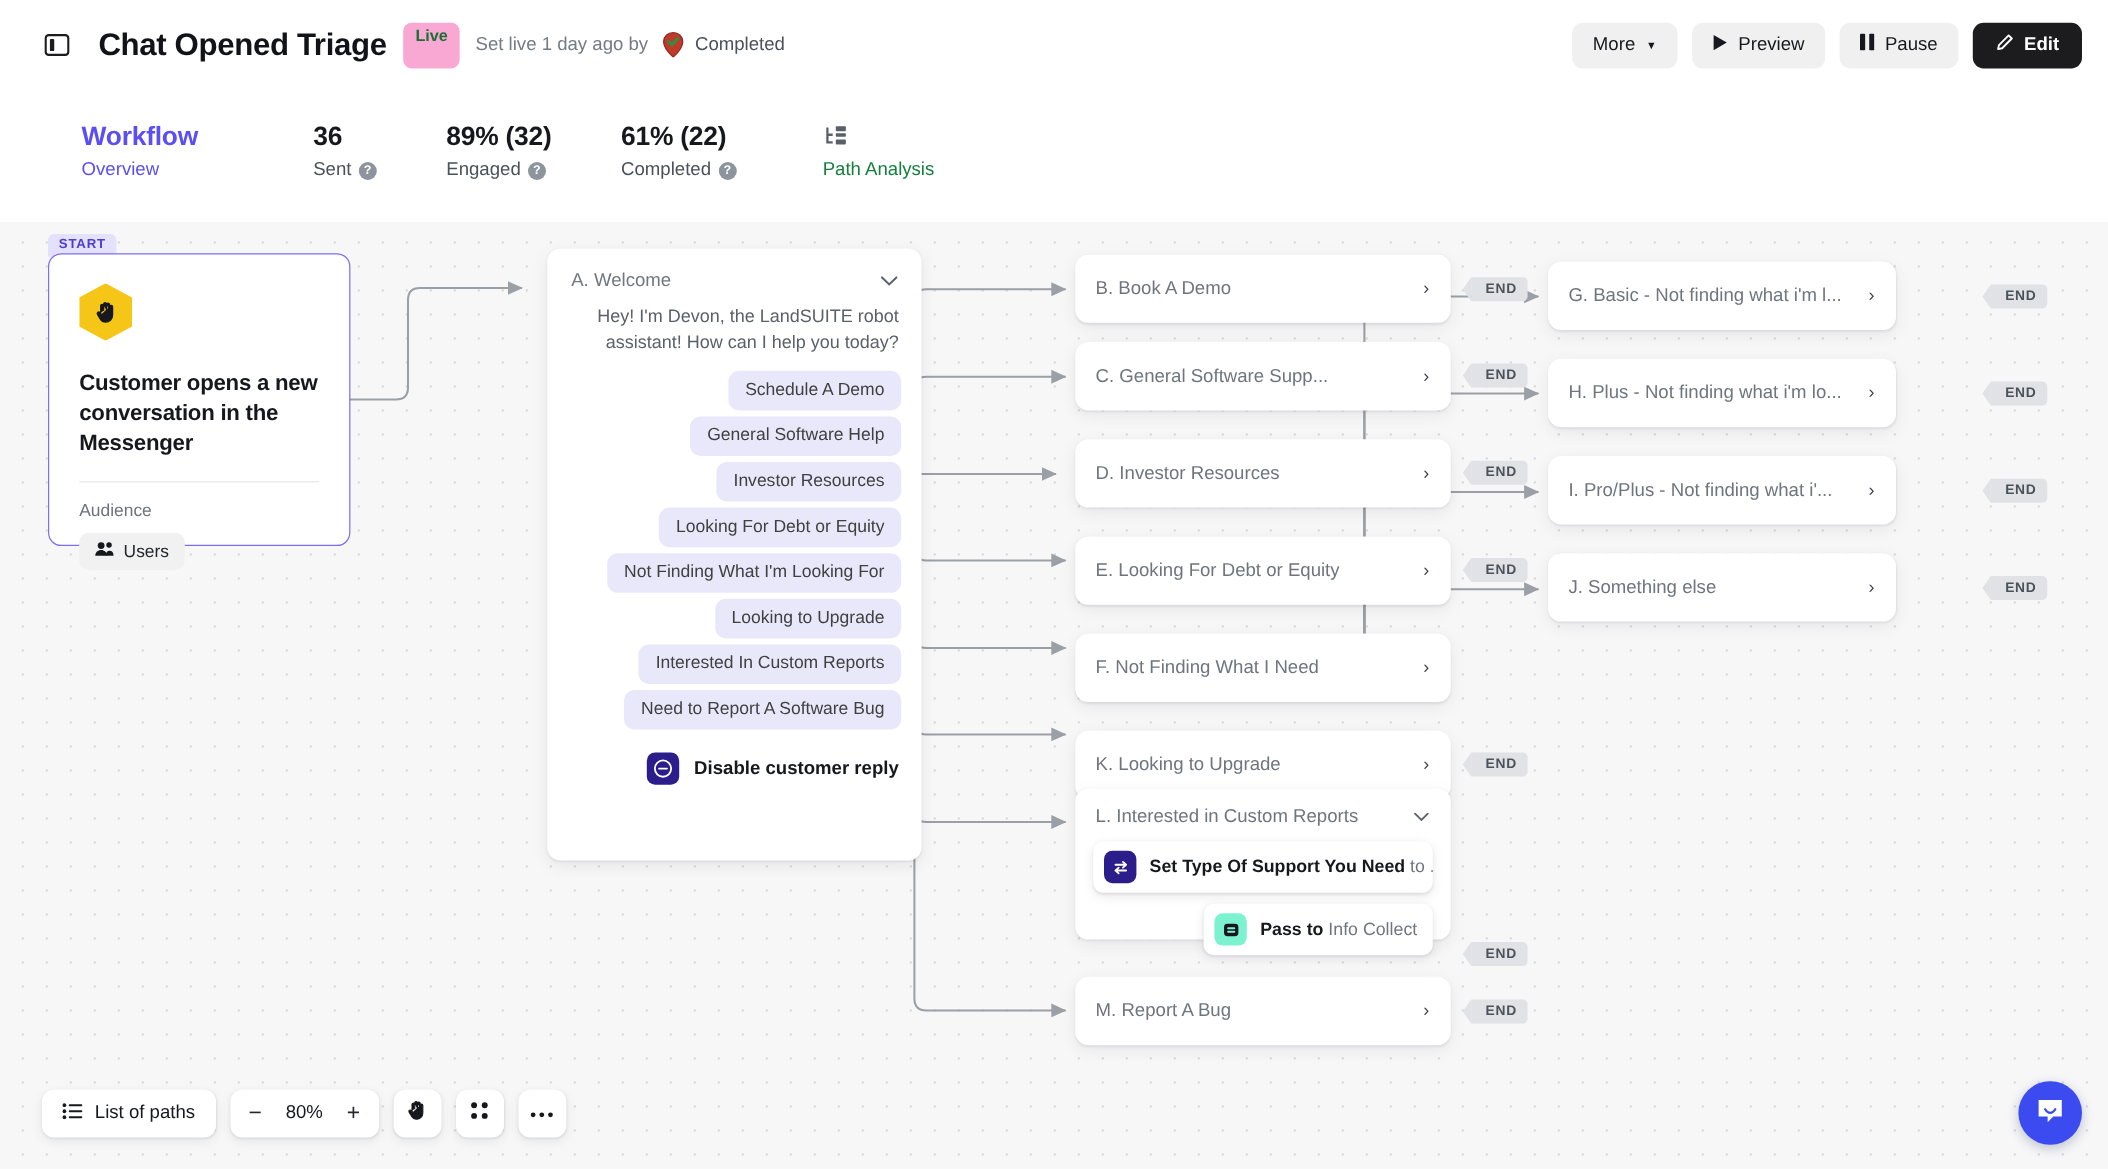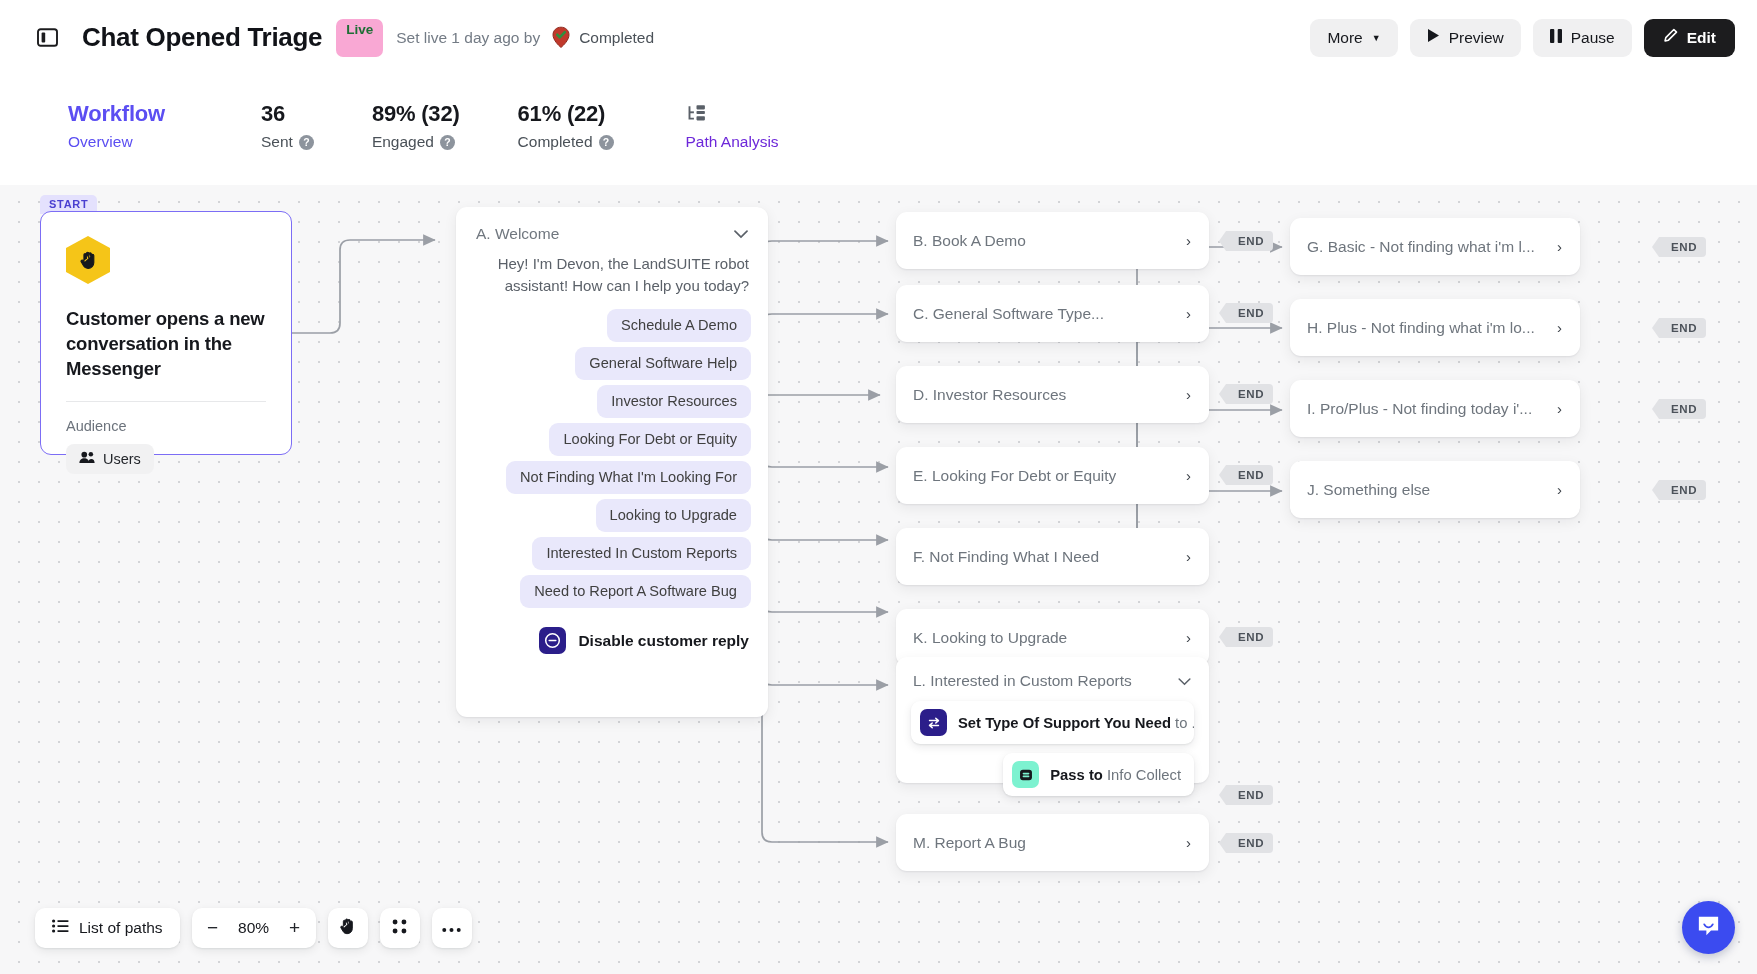--- a/index.html
+++ b/index.html
@@ -315,21 +315,21 @@
   <div class="stat path">
     <div class="icon-wrap">
       <svg width="22" height="22" viewBox="0 0 22 22">
         <path d="M3.5 3.2v12.4h4.4" stroke="#5a6068" stroke-width="1.9" fill="none"></path>
         <path d="M3.5 9.3h4.4" stroke="#5a6068" stroke-width="1.9" fill="none"></path>
         <rect x="10.5" y="2.3" width="8.4" height="4.1" rx="0.8" fill="#5a6068"></rect>
         <rect x="10.5" y="8.0" width="8.4" height="3.0" rx="0.8" fill="#5a6068"></rect>
         <rect x="10.5" y="13.3" width="8.4" height="4.1" rx="0.8" fill="#5a6068"></rect>
       </svg>
     </div>
-    <div class="sub" style="color:#6d28d9">Path Analysis</div>
+    <div class="sub" style="color:#15803d">Path Analysis</div>
   </div>
 </div>
 <div class="stat-tab-underline"></div>
 
 <div class="canvas">
 
   <svg class="svg-layer" viewBox="0 0 1757 789" preserveAspectRatio="none">
     <defs>
       <marker id="ah" markerWidth="8" markerHeight="8" refX="7" refY="4" orient="auto">
         <path d="M0,0.6 L7.4,4 L0,7.4 z" fill="#9b9fa6"></path>
@@ -416,21 +416,21 @@
     </div>
   </div>
 
   <div class="card step-card" style="left:896px; top:27px; width:313px; height:57px;">
     <span class="label">B. Book A Demo</span>
     <span class="arrow">›</span>
   </div>
   <div class="end-badge" style="left:1226px; top:46px;">END</div>
 
   <div class="card step-card" style="left:896px; top:100px; width:313px; height:57px;">
-    <span class="label">C. General Software Type...</span>
+    <span class="label">C. General Software Supp...</span>
     <span class="arrow">›</span>
   </div>
   <div class="end-badge" style="left:1226px; top:118px;">END</div>
 
   <div class="card step-card" style="left:896px; top:181px; width:313px; height:57px;">
     <span class="label">D. Investor Resources</span>
     <span class="arrow">›</span>
   </div>
   <div class="end-badge" style="left:1226px; top:199px;">END</div>
 
@@ -500,21 +500,21 @@
   </div>
   <div class="end-badge" style="left:1659px; top:52px;">END</div>
 
   <div class="card step-card" style="left:1290px; top:114px; width:290px; height:57px;">
     <span class="label">H. Plus - Not finding what i'm lo...</span>
     <span class="arrow">›</span>
   </div>
   <div class="end-badge" style="left:1659px; top:133px;">END</div>
 
   <div class="card step-card" style="left:1290px; top:195px; width:290px; height:57px;">
-    <span class="label">I. Pro/Plus - Not finding today i'...</span>
+    <span class="label">I. Pro/Plus - Not finding what i'...</span>
     <span class="arrow">›</span>
   </div>
   <div class="end-badge" style="left:1659px; top:214px;">END</div>
 
   <div class="card step-card" style="left:1290px; top:276px; width:290px; height:57px;">
     <span class="label">J. Something else</span>
     <span class="arrow">›</span>
   </div>
   <div class="end-badge" style="left:1659px; top:295px;">END</div>
 

